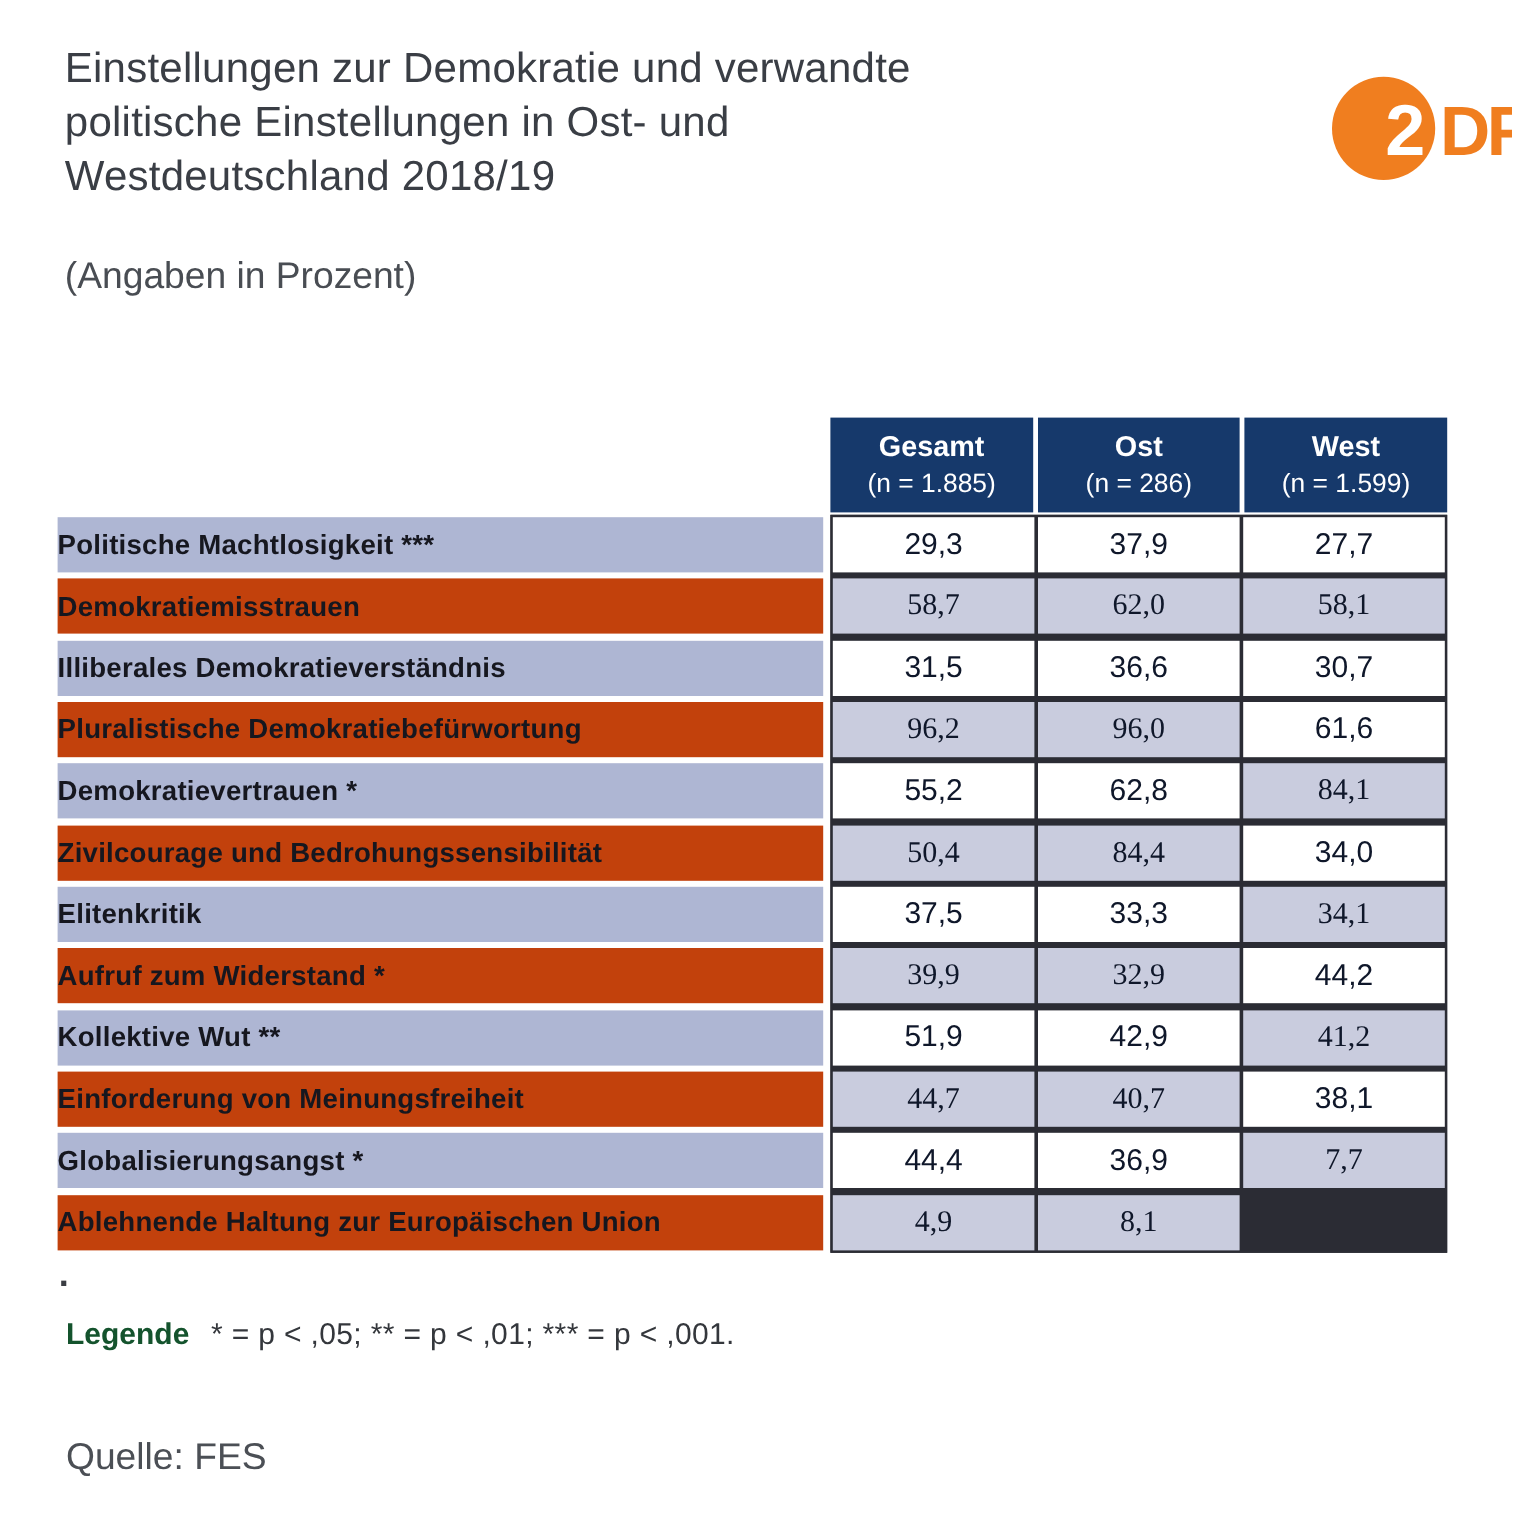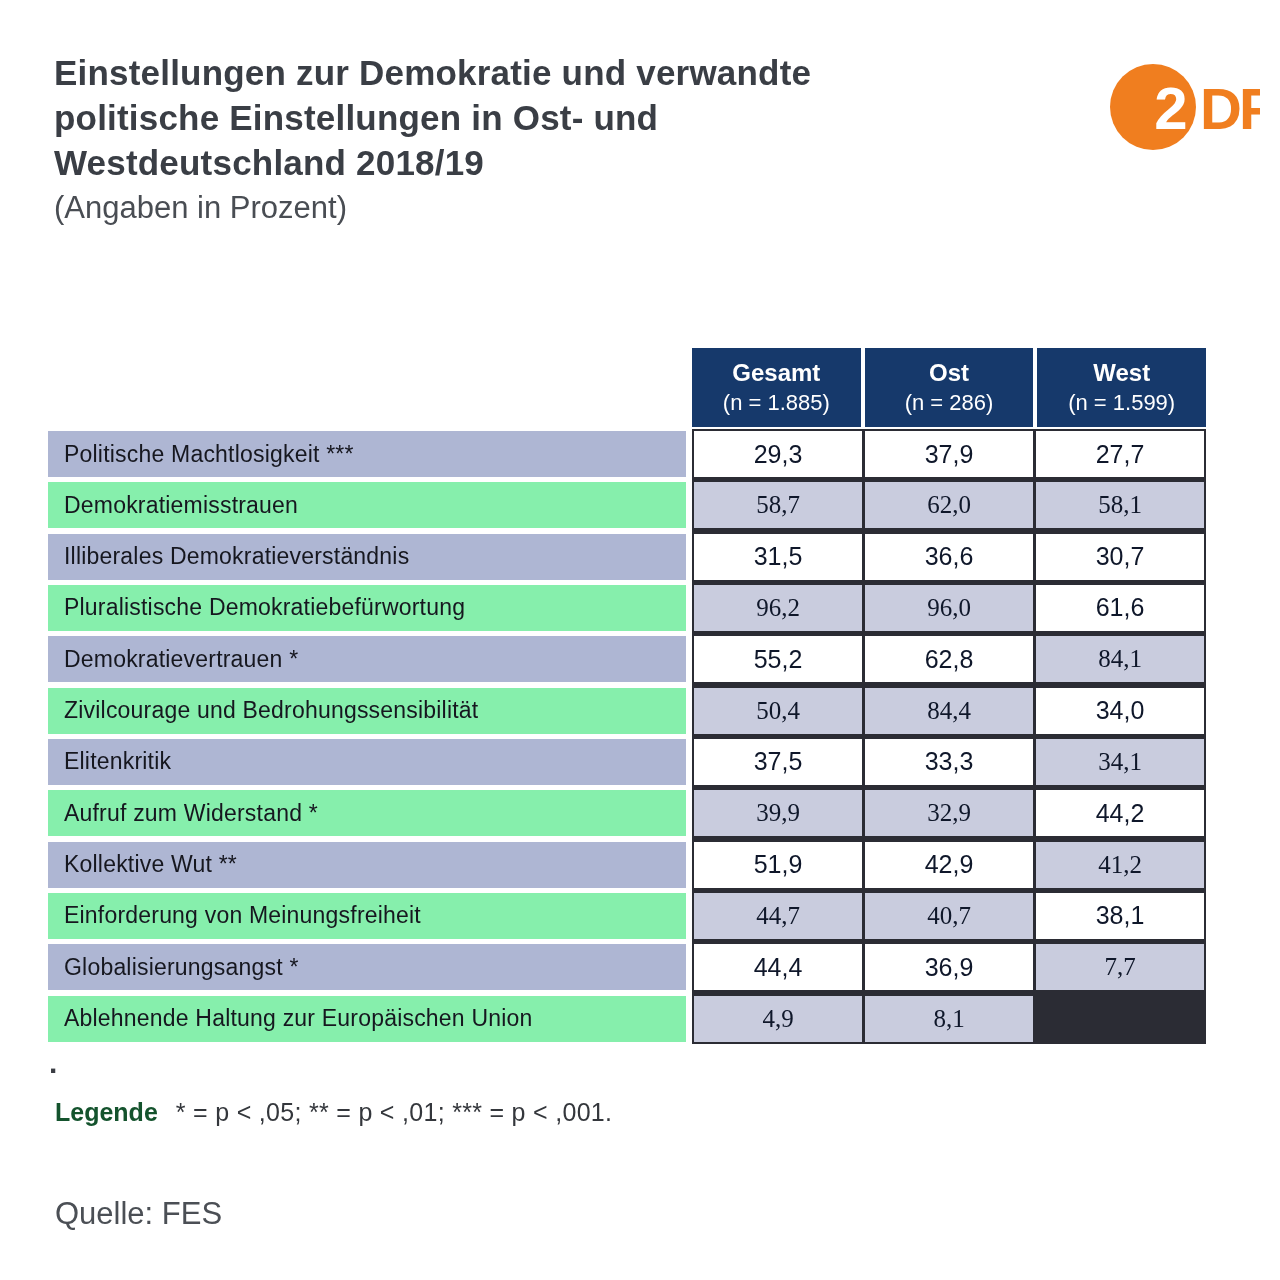--- a/index.html
+++ b/index.html
@@ -7,26 +7,26 @@
     width: 1280px; height: 1280px;
     background: #ffffff;
     font-family: "Liberation Sans", sans-serif;
     position: relative;
     overflow: hidden;
   }
   .page { position: relative; width: 1280px; height: 1280px; }
 
   
   .title {
-    position: absolute; left: 54px; top: 50px;
-    font-size: 35px; font-weight: bold; color: #3A3E45;
+    position: absolute; left: 54px; top: 34px;
+    font-size: 35px; font-weight: normal; color: #3A3E45;
     line-height: 45px; letter-spacing: 0.2px;
   }
   .subtitle {
-    position: absolute; left: 54px; top: 190px;
+    position: absolute; left: 54px; top: 212px;
     font-size: 31px; font-weight: 400; color: #494D53;
   }
 
   
   .logo { position: absolute; left: 1108px; top: 60px; width: 152px; height: 94px; }
 
   
   .thead {
     position: absolute; left: 692px; top: 348px; width: 514px; height: 79px;
     display: flex; gap: 4px;
@@ -37,26 +37,26 @@
     gap: 3px;
   }
   .thead-box .col-label { font-size: 24px; font-weight: bold; }
   .thead-box .col-sub   { font-size: 22px; font-weight: 400; }
 
   
   .label-col { position: absolute; left: 48px; top: 431px; width: 638px; }
   .label-cell {
     height: 46px; margin-bottom: 5.33px;
     display: flex; align-items: center;
-    padding-left: 16px; box-sizing: border-box;
-    font-size: 23px; font-weight: normal; color: #16171F;
+    padding-left: 0; box-sizing: border-box;
+    font-size: 23px; font-weight: bold; color: #16171F;
     letter-spacing: 0.2px;
   }
   .label-cell.light { background: #AEB6D3; }
-  .label-cell.dark  { background: #86efac; }
+  .label-cell.dark  { background: #c2410c; }
 
   
   .data-grid {
     position: absolute; left: 692px; top: 429px; width: 514px;
     display: grid;
     grid-template-columns: repeat(3, 1fr);
     grid-auto-rows: 46px;
     row-gap: 5.33px; column-gap: 3px;
     background: #2B2C34;
     border: 2px solid #2B2C34;

